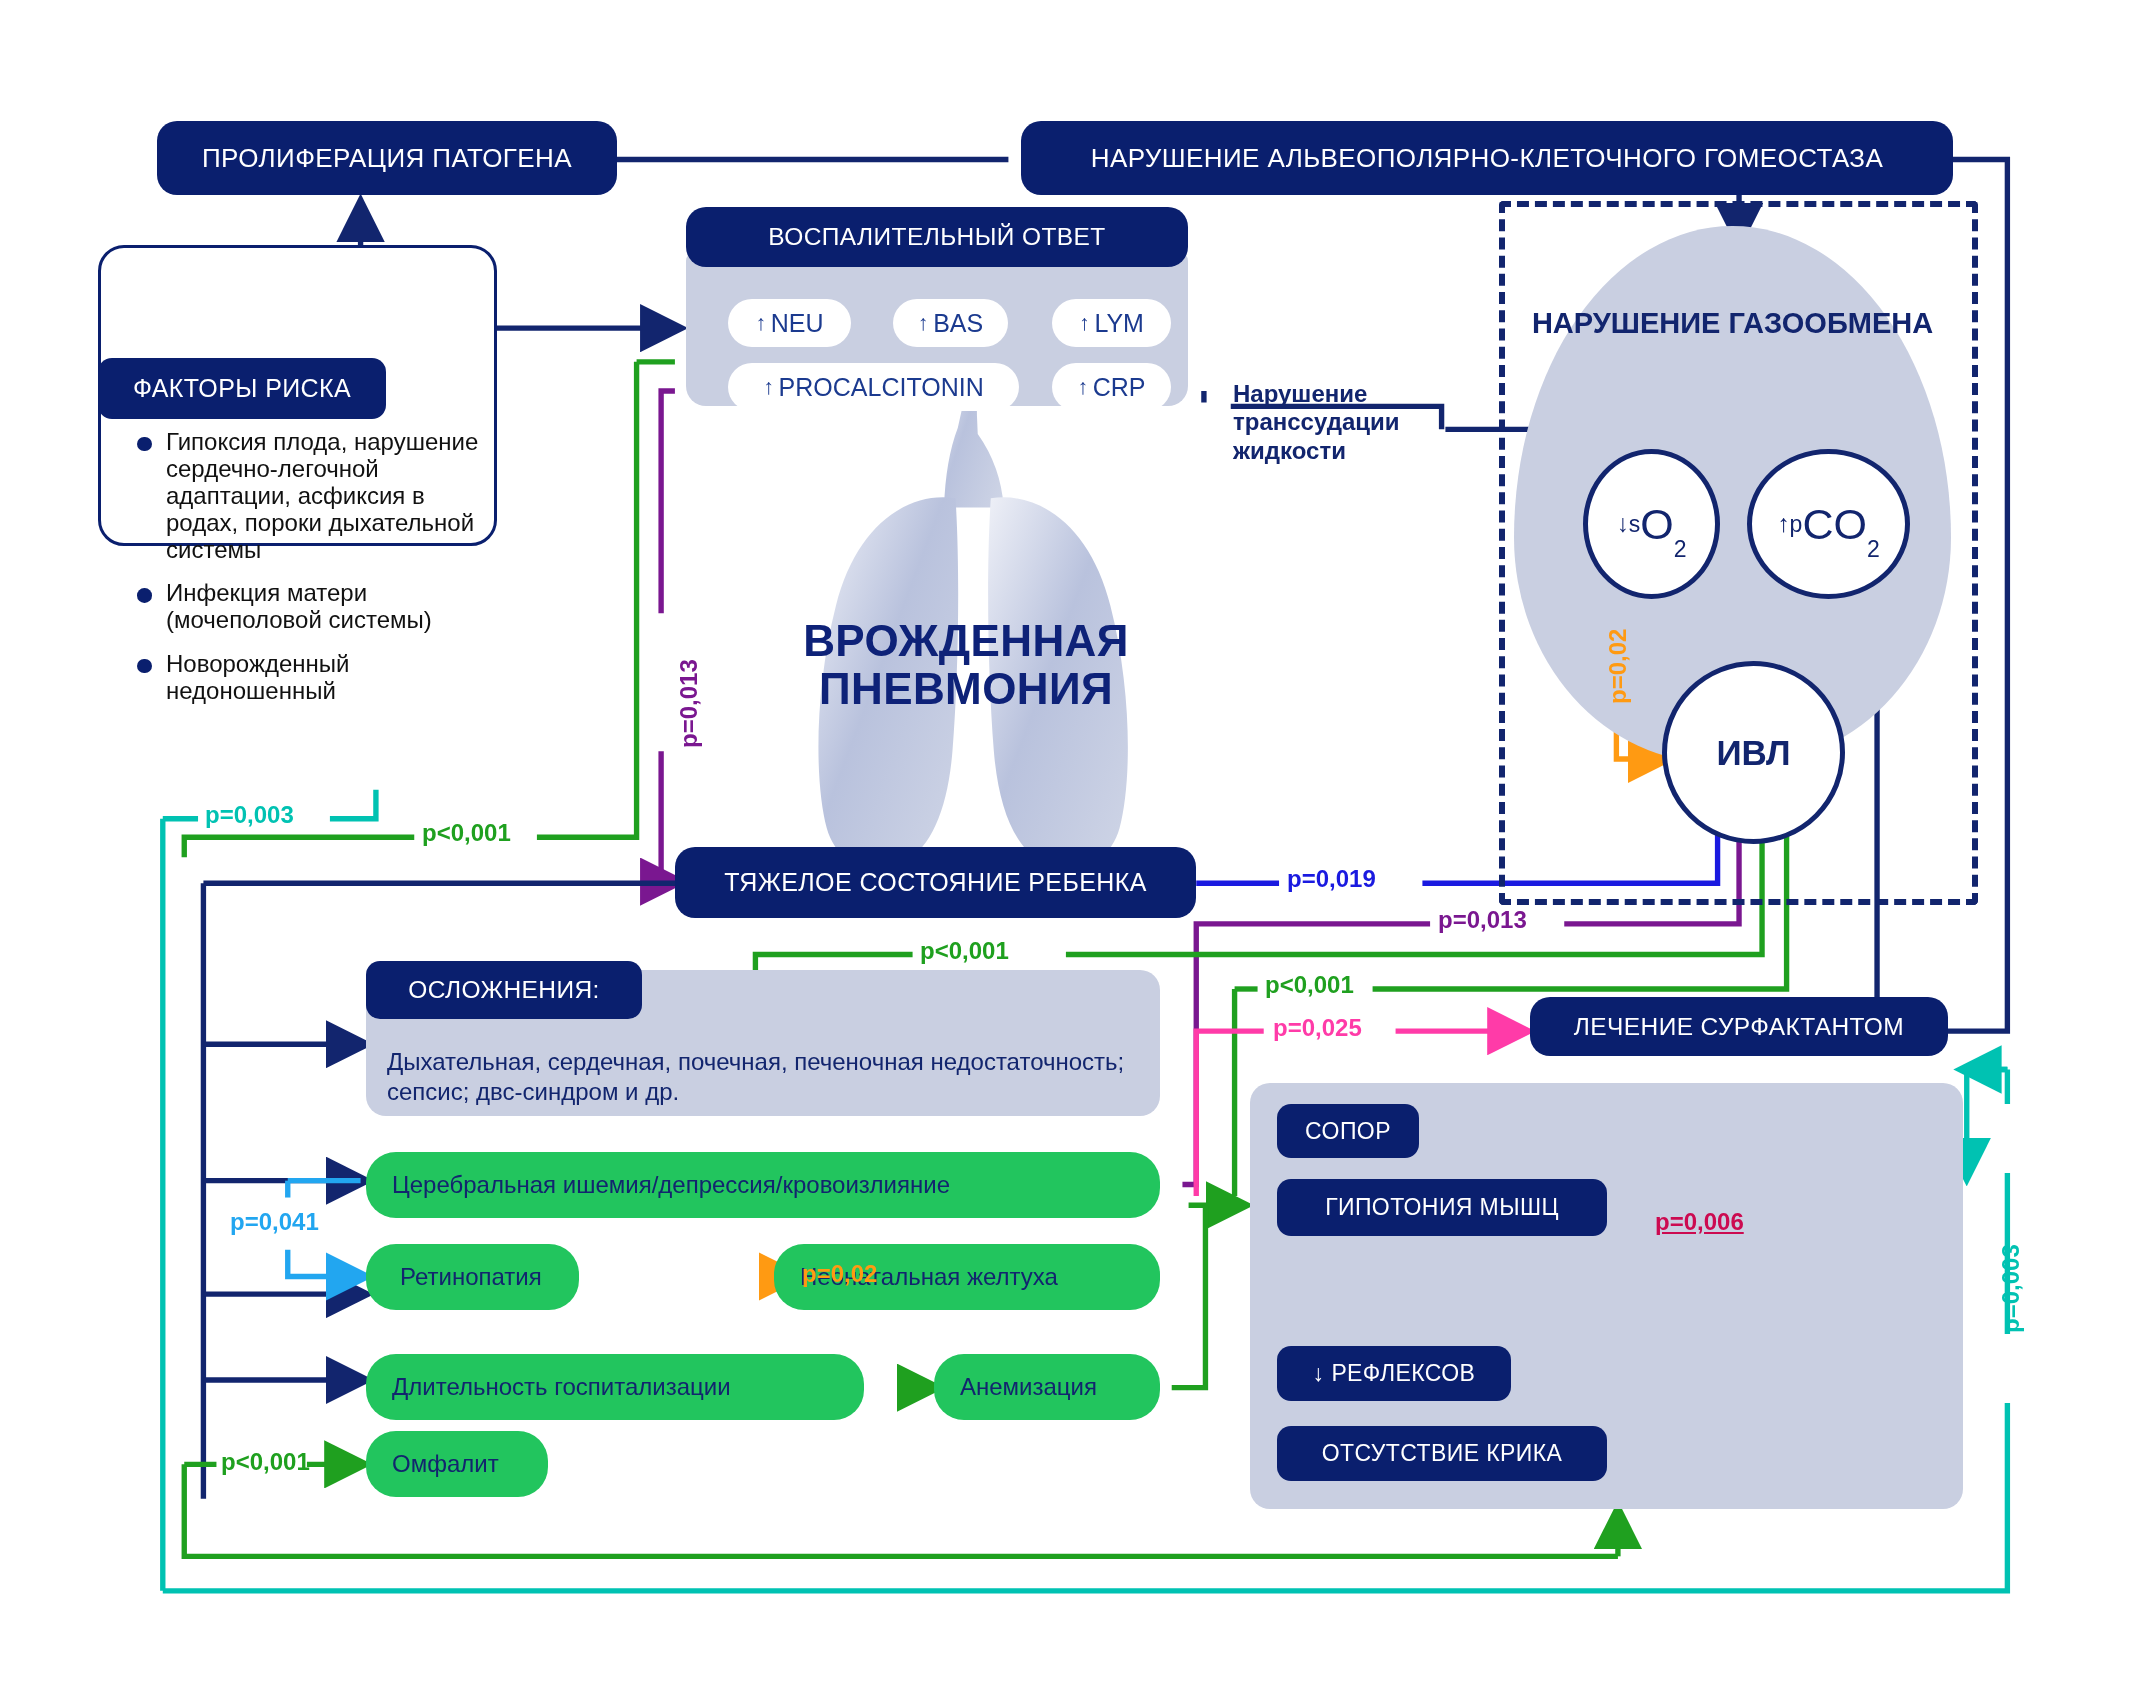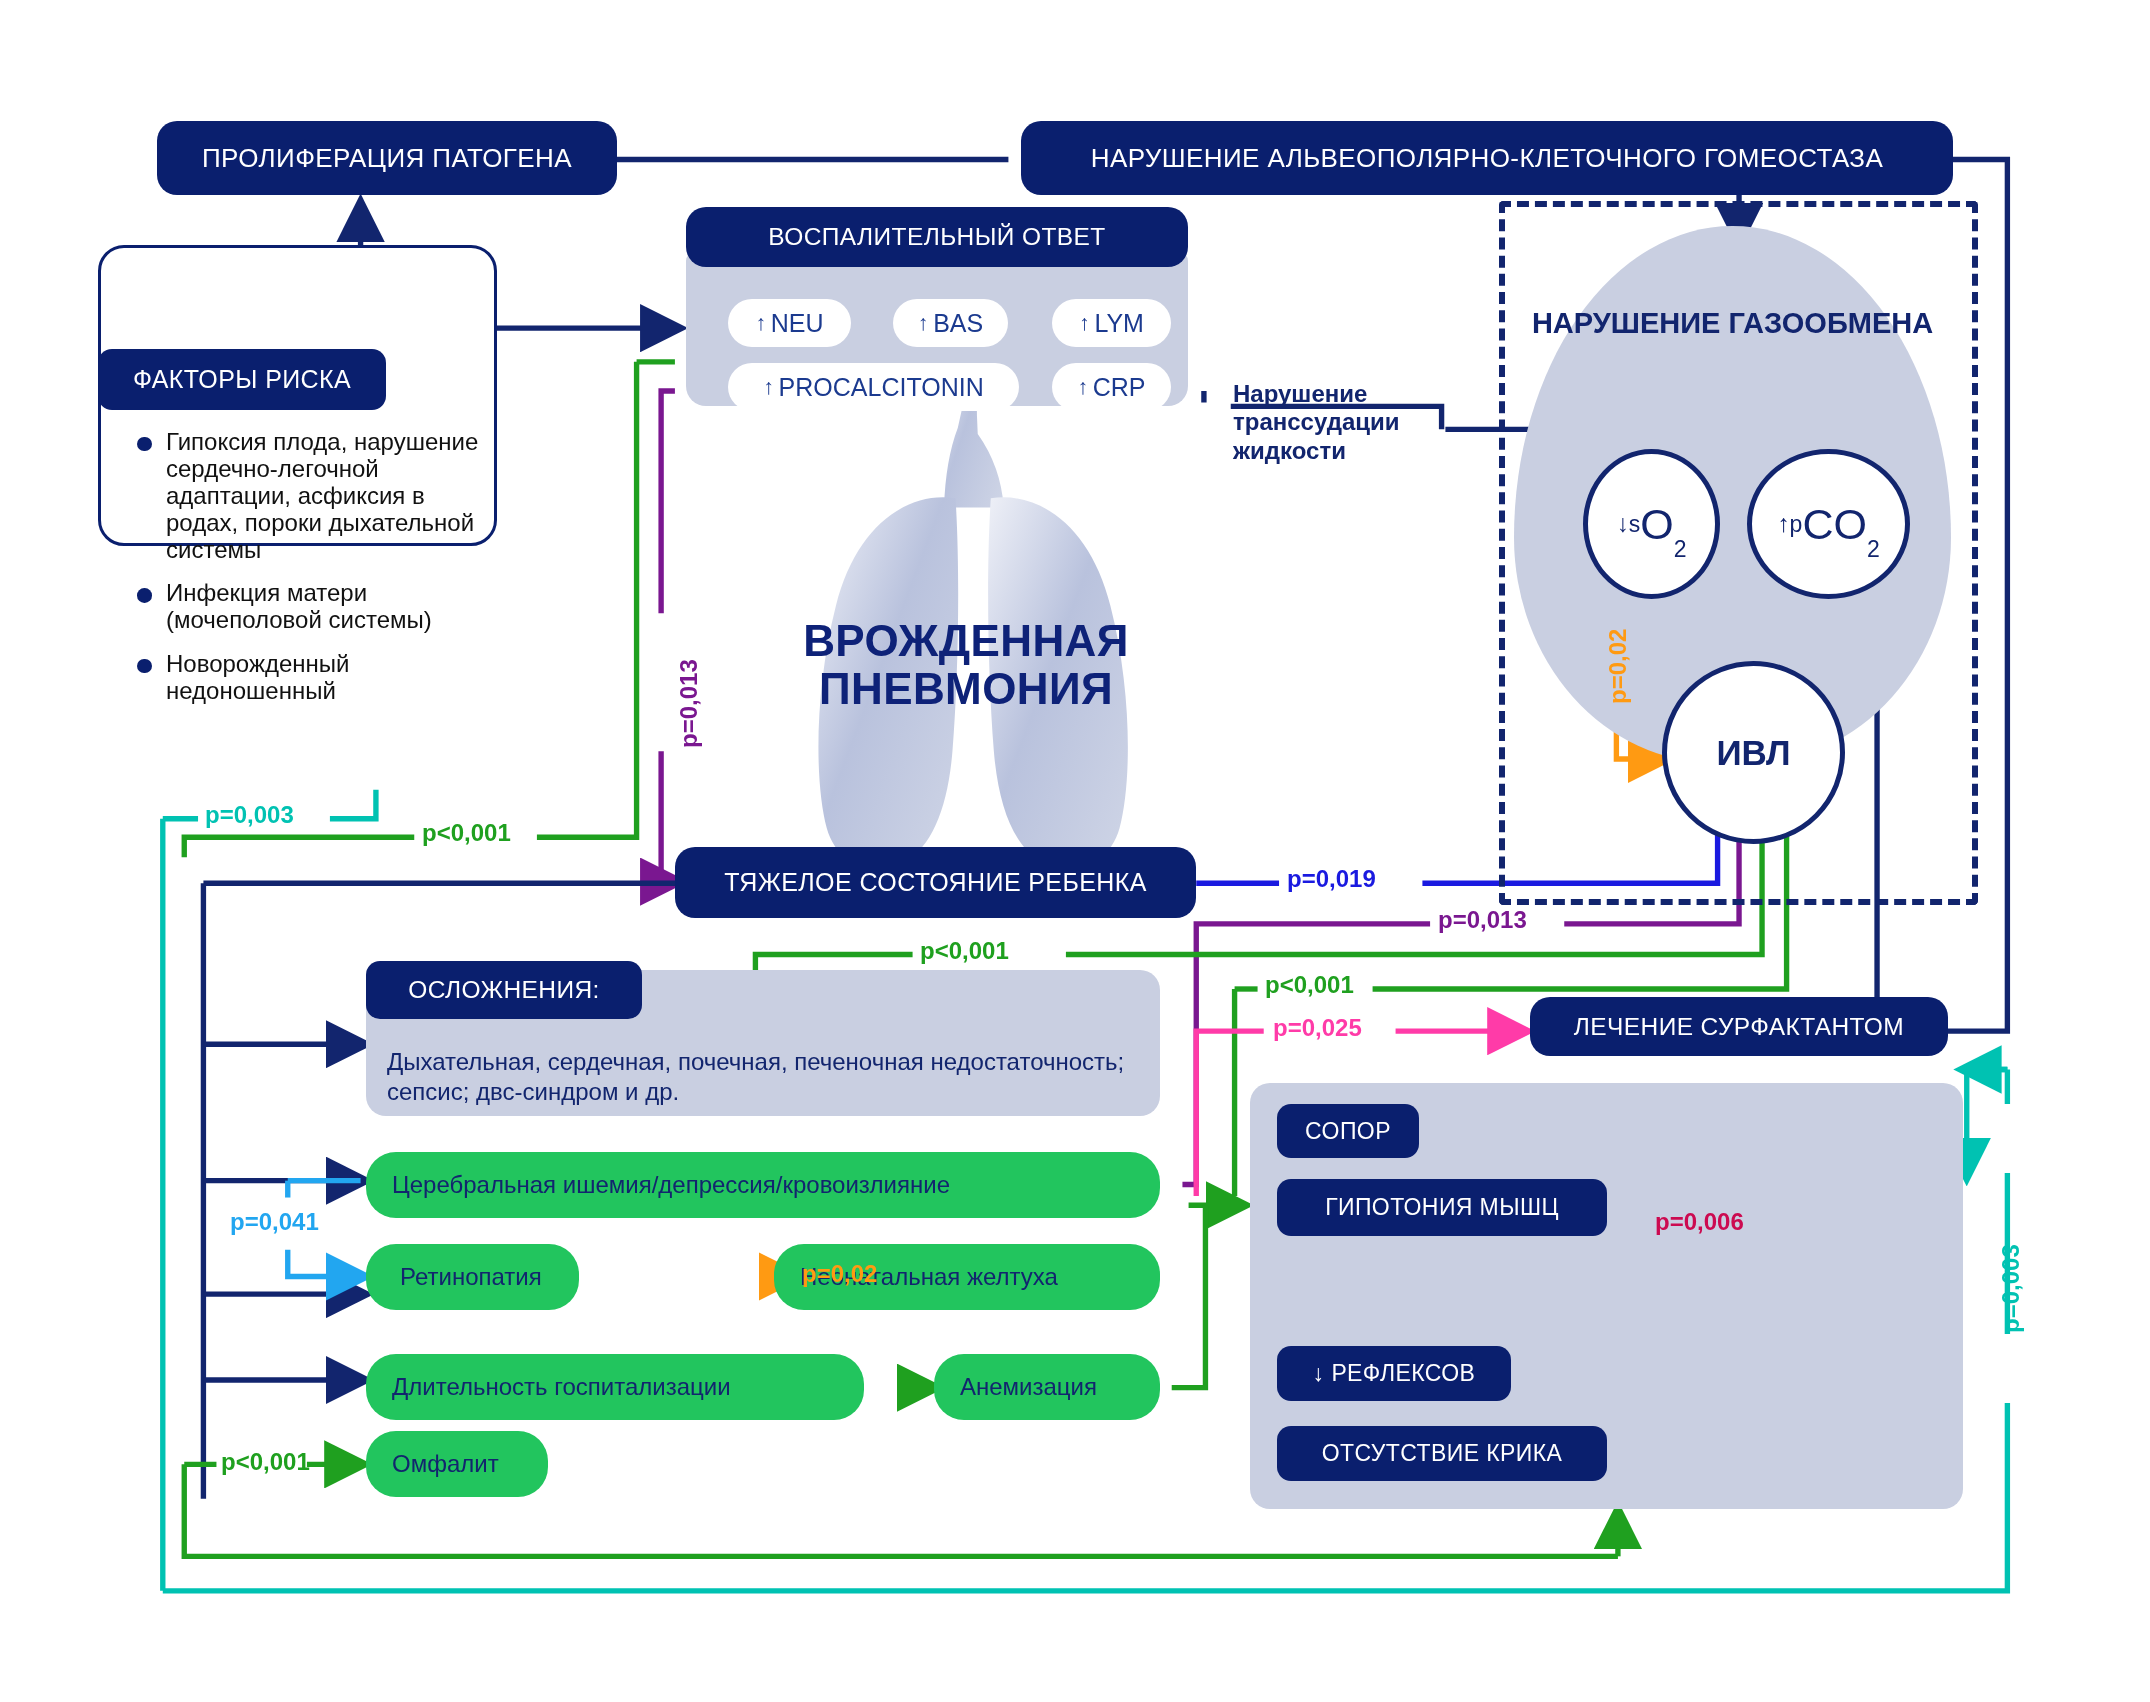--- a/index.html
+++ b/index.html
@@ -15,21 +15,21 @@
            display:flex;align-items:center;color:#12256e;}
   .greypanel{position:absolute;background:#c9cfe1;border-radius:20px;box-sizing:border-box;}
   .pill{position:absolute;background:#fff;border-radius:766px;color:#1b3a8f;
         display:flex;align-items:center;justify-content:center;white-space:nowrap;}
   .plabel{position:absolute;font-weight:bold;white-space:nowrap;}
   .plabel.vert{transform-origin:left top;}
   .txt{position:absolute;}
 
   #riskcard{position:absolute;left:98px;top:245px;width:399px;height:301px;
             border:3.8px solid #0a1f6e;border-radius:26px;background:#fff;box-sizing:border-box;}
-  #risktitle{position:absolute;left:98px;top:349px;text-align:right;}
+  #risktitle{position:absolute;left:98px;top:358px;text-align:right;}
   .riskitem{position:relative;color:#111;font-size:24px;line-height:1.12;padding-left:43px;margin-bottom:17px;}
   .riskitem .bul{position:absolute;left:14px;top:7.7px;width:14.6px;height:14.6px;border-radius:50%;background:#0a1f6e;}
 
   .circ{position:absolute;border:5.4px solid #12256e;border-radius:50%;background:#fff;
         display:flex;align-items:center;justify-content:center;color:#12256e;}
   #gasblob{position:absolute;left:1514px;top:226px;width:437px;height:537px;
            background:#c9cfe1;border-radius:50% 50% 46% 46%/58% 58% 42% 42%;}
   #gastitle{position:absolute;left:1514px;top:307px;width:437px;text-align:center;
             color:#12256e;font-weight:bold;font-size:29px;line-height:1.16;}
   #dashbox{position:absolute;left:1499px;top:201px;width:479px;height:704px;
@@ -319,18 +319,18 @@
   <div class="plabel" style="left:1273px;top:1014px;color:#ff3ba8;font-size:24px;">p=0,025</div>
 
   <div class="plabel" style="left:230px;top:1208px;color:#22a6f0;font-size:24px;">p=0,041</div>
 
   <div class="plabel" style="left:802px;top:1260px;color:#ff9a12;font-size:24px;">p=0,02</div>
 
   <div class="plabel vert" style="left:1604px;top:704px;color:#ff9a12;font-size:24px;transform:rotate(-90deg);">p=0,02</div>
 
   <div class="plabel" style="left:221px;top:1448px;color:#1fa01f;font-size:24px;">p&lt;0,001</div>
 
-  <div class="plabel" style="left:1655px;top:1208px;color:#cc0a50;font-size:24px;">p=0,006</div>
+  <div class="plabel" style="left:1655px;top:1208px;color:#cc0a50;font-size:24px;text-decoration:underline;">p=0,006</div>
 
   <div class="plabel vert" style="left:1997px;top:1333px;color:#00c2b2;font-size:24px;transform:rotate(-90deg);">p=0,003</div>
 
 </div>
 
 
 </body></html>

